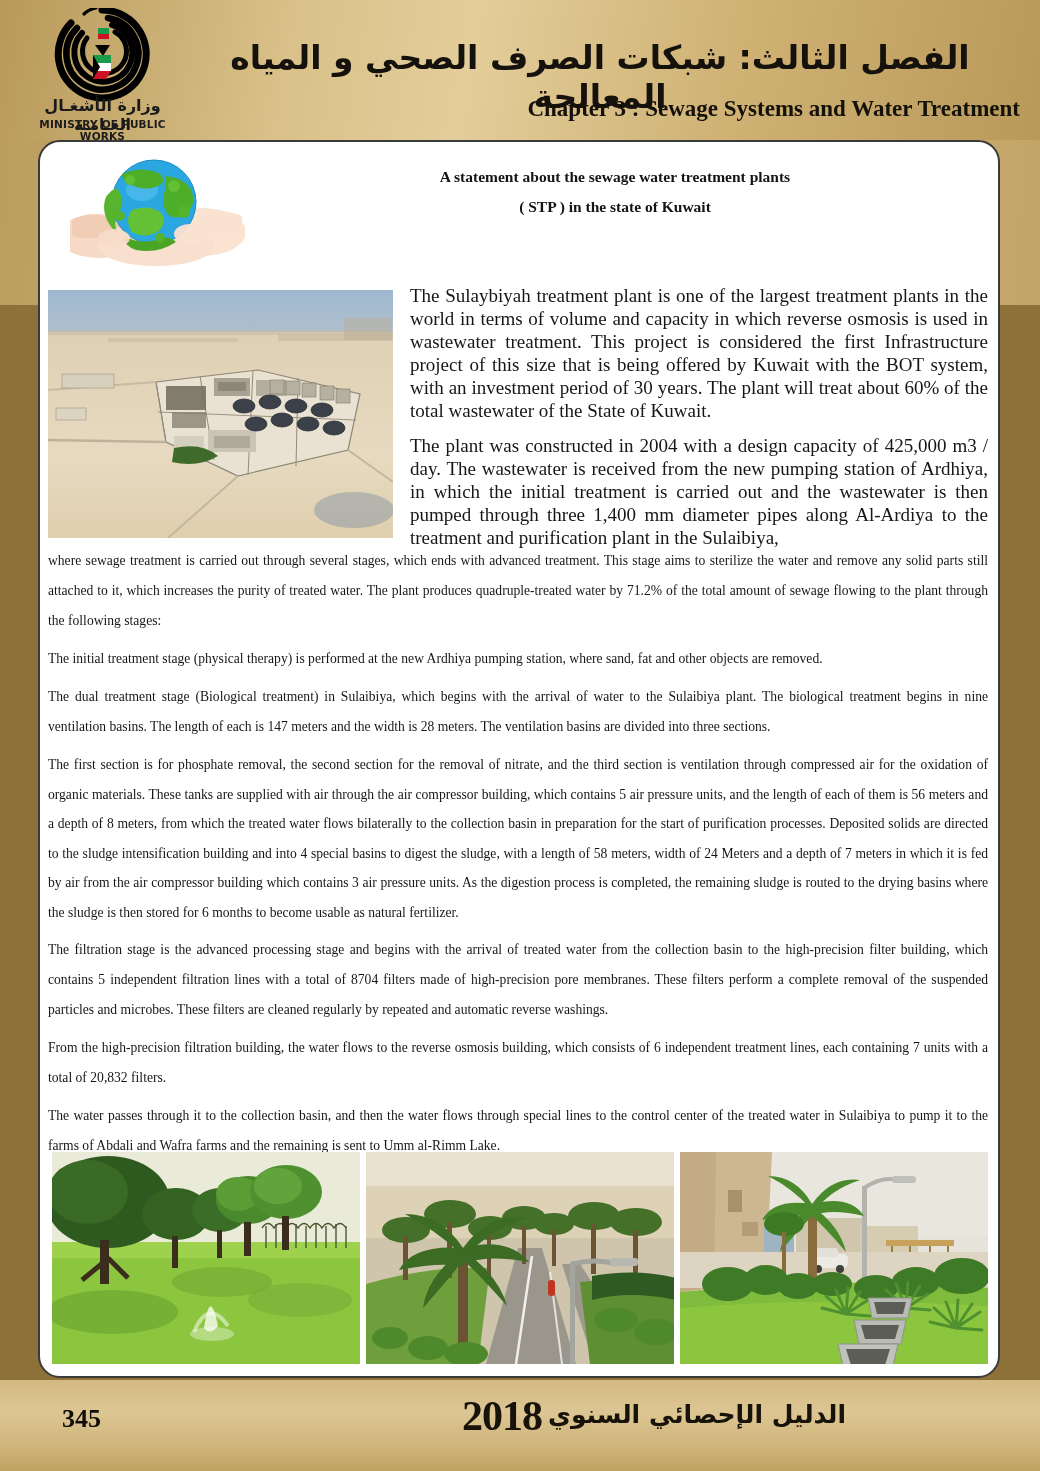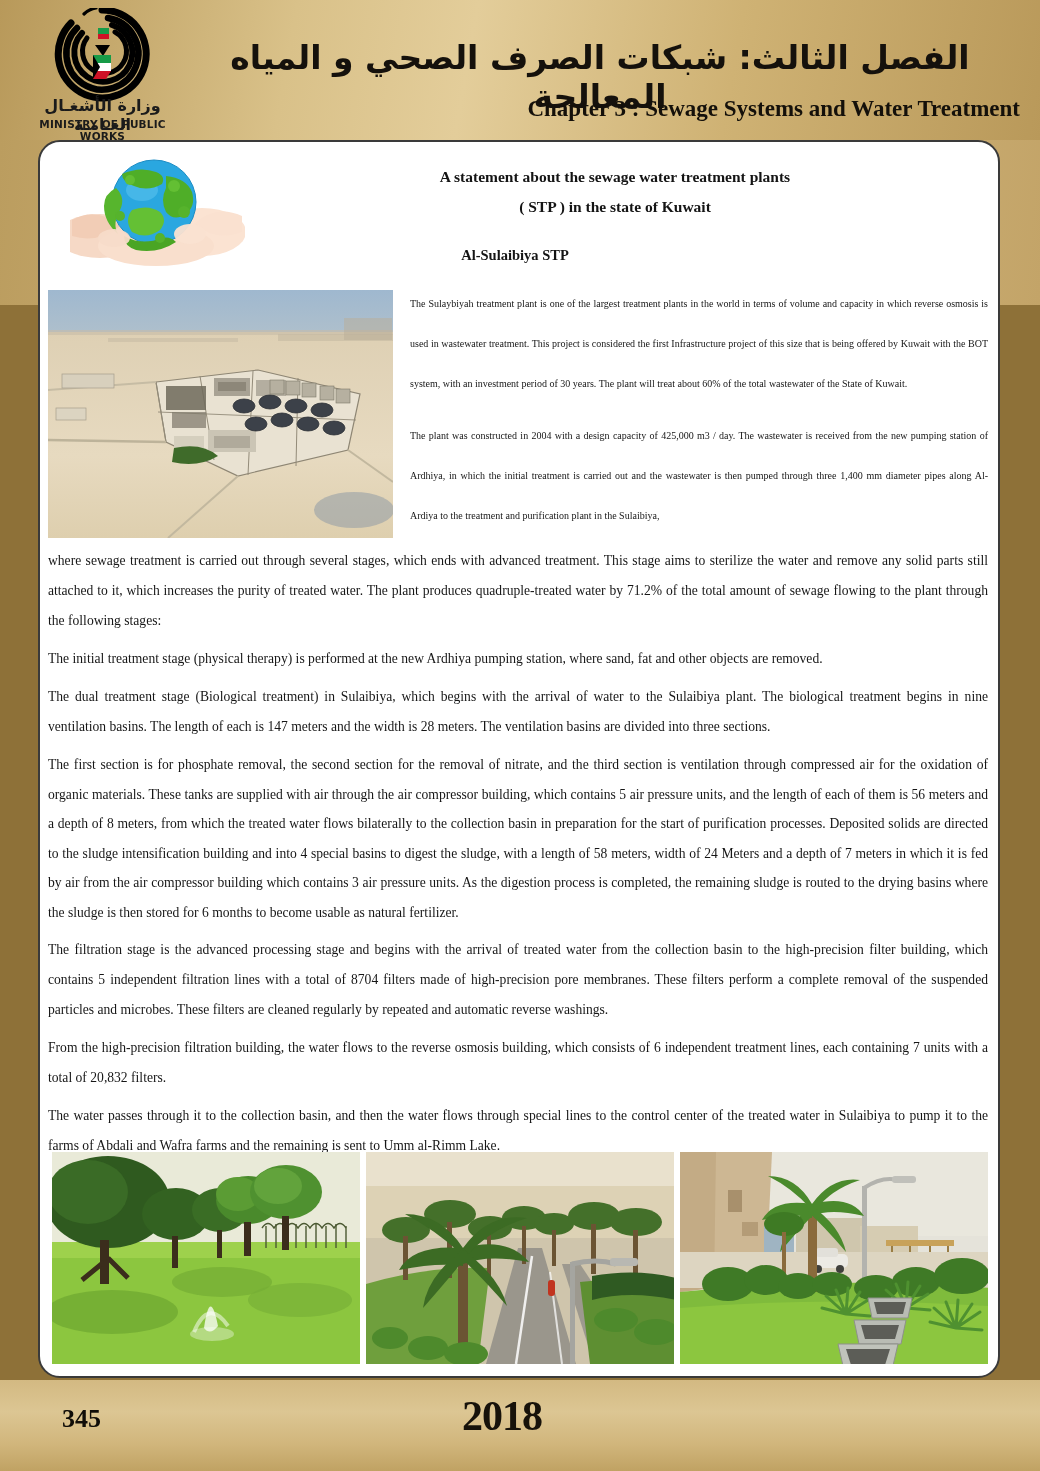--- a/index.html
+++ b/index.html
@@ -159,22 +159,22 @@
 
   
   .side-col {
     position: absolute;
     left: 370px; top: 142px;
     width: 578px;
   }
   p.body {
     margin: 0 0 12px 0;
     font-family: "Liberation Serif", serif;
-    font-size: 10px;
-    line-height: 40px;
+    font-size: 19px;
+    line-height: 23px;
     color: #161616;
     text-align: justify;
     text-justify: inter-word;
   }
   
   .full-col {
     position: absolute;
     left: 8px; top: 404px;
     width: 940px;
   }
@@ -314,21 +314,20 @@
 
         <ellipse cx="44" cy="88" rx="16" ry="9" fill="#f7dbc9" opacity="0.95"></ellipse>
         <ellipse cx="120" cy="84" rx="16" ry="10" fill="#fae2d1" opacity="0.95"></ellipse>
       </svg>
     </div>
 
     <div class="title-block">
       <div class="title-line">A statement about the sewage water treatment plants</div>
       <div class="title-line">( STP ) in the state of Kuwait</div>
     </div>
-    <div class="subtitle">Al-Sulaibiya STP</div>
 
     <div class="aerial">
       <svg width="345" height="248" viewBox="0 0 345 248">
         <defs>
           <linearGradient id="sky" x1="0" y1="0" x2="0" y2="1">
             <stop offset="0%" stop-color="#9fb8cf"></stop>
             <stop offset="55%" stop-color="#cfcfc6"></stop>
             <stop offset="100%" stop-color="#e0d4bd"></stop>
           </linearGradient>
           <linearGradient id="desert" x1="0" y1="0" x2="0" y2="1">
@@ -597,13 +596,14 @@
       </div>
 
     </div>
 
   </div>
 </div>
 
 <div class="footer">
   <div class="pg-num">345</div>
   <div class="foot-year">2018</div>
+  <div class="foot-ar">الدليل الإحصائي السنوي</div>
 </div>
 
 </body></html>

